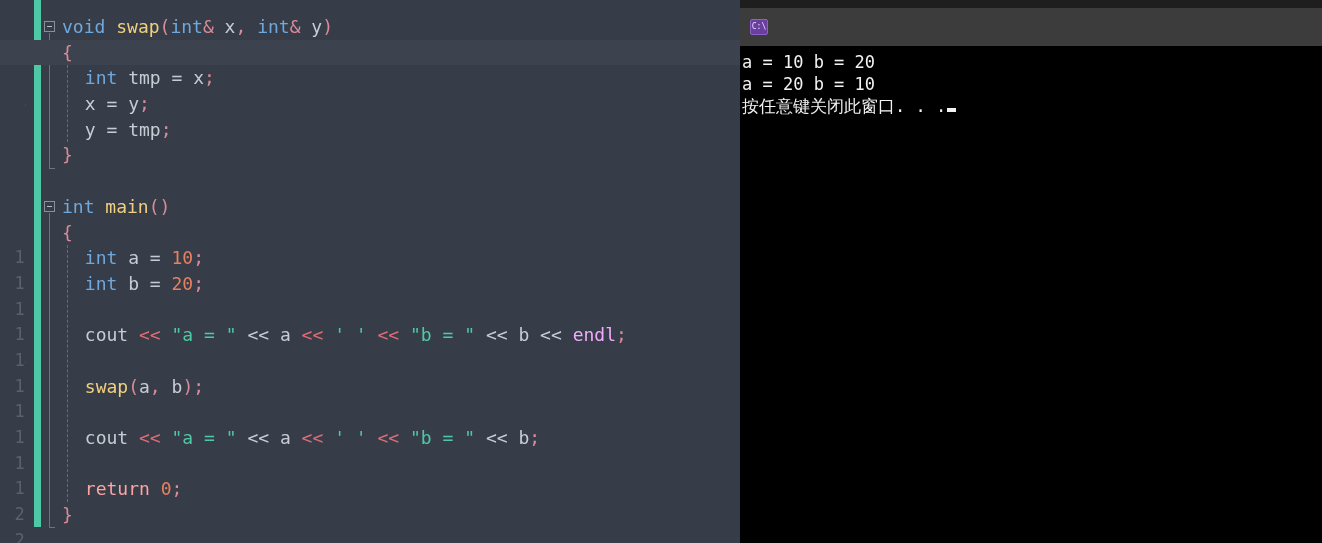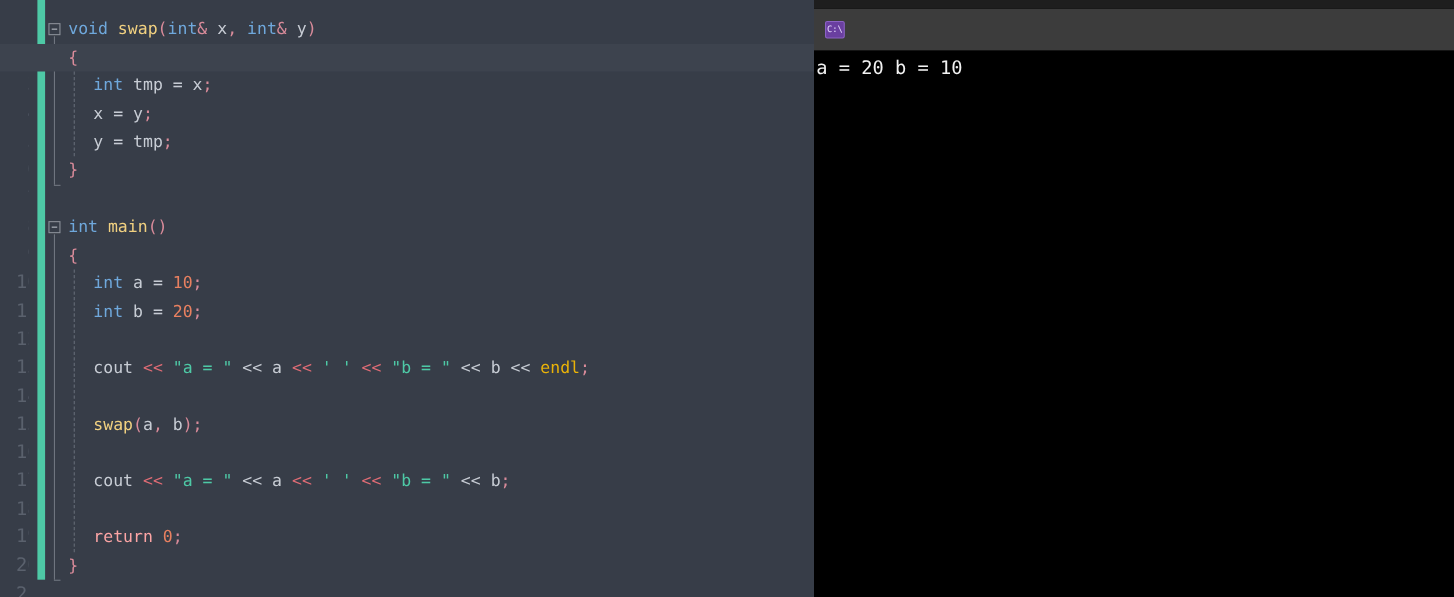--- a/index.html
+++ b/index.html
@@ -99,21 +99,21 @@
     border-left: 1px dashed #656c77;
   }
 
   
   .code {
     position: absolute;
     left: 0; top: 0;
     width: 740px;
     height: 543px;
     font-family: "DejaVu Sans Mono", monospace;
-    font-size: 15px;
+    font-size: 18px;
     line-height: 25.7px;
     padding-top: 14px;
     box-sizing: border-box;
     white-space: pre;
     color: #d4d4d4;
   }
   .code .ln {
     height: 25.7px;
     padding-left: 62px;
     position: relative;
@@ -125,21 +125,21 @@
   
   .t-kw      { color: #6fa8dc; }   
   .t-fn      { color: #f0d080; }   
   .t-punc    { color: #d98b9a; }   
   .t-var     { color: #c7ccd4; }   
   .t-num     { color: #e88060; }   
   .t-str     { color: #4ec9a6; }   
   .t-op-red  { color: #e06c75; }   
   .t-op-gray { color: #c7ccd4; }   
   .t-ret     { color: #fca5a5; }   
-  .t-endl    { color: #eab308; text-align: right; }   
+  .t-endl    { color: #f0abfc; text-align: right; }   
   .t-plain   { color: #c7ccd4; }
 
   
   #console-window {
     position: absolute;
     left: 740px;
     top: 8px;
     width: 582px;
     height: 535px;
     background: #000000;
@@ -240,14 +240,14 @@
   <div class="code"><div class="ln"><span class="t-kw">void</span><span class="t-plain"> </span><span class="t-fn">swap</span><span class="t-punc">(</span><span class="t-kw">int</span><span class="t-punc">&amp;</span><span class="t-var"> x</span><span class="t-punc">,</span><span class="t-plain"> </span><span class="t-kw">int</span><span class="t-punc">&amp;</span><span class="t-var"> y</span><span class="t-punc">)</span></div><div class="ln cur" style="padding-left: 62px;"><span class="t-punc">{</span></div><div class="ln" style="padding-left: 84.8px;"><span class="t-kw">int</span><span class="t-var"> tmp </span><span class="t-plain">=</span><span class="t-var"> x</span><span class="t-punc">;</span></div><div class="ln" style="padding-left: 84.8px;"><span class="t-var">x </span><span class="t-plain">=</span><span class="t-var"> y</span><span class="t-punc">;</span></div><div class="ln" style="padding-left: 84.8px;"><span class="t-var">y </span><span class="t-plain">=</span><span class="t-var"> tmp</span><span class="t-punc">;</span></div><div class="ln" style="padding-left: 62px;"><span class="t-punc">}</span></div><div class="ln"></div><div class="ln"><span class="t-kw">int</span><span class="t-plain"> </span><span class="t-fn">main</span><span class="t-punc">()</span></div><div class="ln" style="padding-left: 62px;"><span class="t-punc">{</span></div><div class="ln" style="padding-left: 84.8px;"><span class="t-kw">int</span><span class="t-var"> a </span><span class="t-plain">=</span><span class="t-plain"> </span><span class="t-num">10</span><span class="t-punc">;</span></div><div class="ln" style="padding-left: 84.8px;"><span class="t-kw">int</span><span class="t-var"> b </span><span class="t-plain">=</span><span class="t-plain"> </span><span class="t-num">20</span><span class="t-punc">;</span></div><div class="ln"></div><div class="ln" style="padding-left: 84.8px;"><span class="t-var">cout </span><span class="t-op-red">&lt;&lt;</span><span class="t-plain"> </span><span class="t-str">"a = "</span><span class="t-plain"> </span><span class="t-op-gray">&lt;&lt;</span><span class="t-var"> a </span><span class="t-op-red">&lt;&lt;</span><span class="t-plain"> </span><span class="t-str">' '</span><span class="t-plain"> </span><span class="t-op-red">&lt;&lt;</span><span class="t-plain"> </span><span class="t-str">"b = "</span><span class="t-plain"> </span><span class="t-op-gray">&lt;&lt;</span><span class="t-var"> b </span><span class="t-op-gray">&lt;&lt;</span><span class="t-plain"> </span><span class="t-endl">endl</span><span class="t-punc">;</span></div><div class="ln"></div><div class="ln" style="padding-left: 84.8px;"><span class="t-fn">swap</span><span class="t-punc">(</span><span class="t-var">a</span><span class="t-punc">,</span><span class="t-var"> b</span><span class="t-punc">)</span><span class="t-punc">;</span></div><div class="ln"></div><div class="ln" style="padding-left: 84.8px;"><span class="t-var">cout </span><span class="t-op-red">&lt;&lt;</span><span class="t-plain"> </span><span class="t-str">"a = "</span><span class="t-plain"> </span><span class="t-op-gray">&lt;&lt;</span><span class="t-var"> a </span><span class="t-op-red">&lt;&lt;</span><span class="t-plain"> </span><span class="t-str">' '</span><span class="t-plain"> </span><span class="t-op-red">&lt;&lt;</span><span class="t-plain"> </span><span class="t-str">"b = "</span><span class="t-plain"> </span><span class="t-op-gray">&lt;&lt;</span><span class="t-var"> b</span><span class="t-punc">;</span></div><div class="ln"></div><div class="ln" style="padding-left: 84.8px;"><span class="t-ret">return</span><span class="t-plain"> </span><span class="t-num">0</span><span class="t-punc">;</span></div><div class="ln" style="padding-left: 62px;"><span class="t-punc">}</span></div></div>
 
 <div class="indent-guide" style="top: 65.4px; height: 77.1px;"></div>
     <div class="indent-guide" style="top: 245.3px; height: 257px;"></div>
   </div>
 
 <div id="console-window">
   <div id="console-titlebar">
     <span class="console-icon">C:\</span>
   </div>
-  <div id="console-body"><div class="cline">a = 20 b = 10</div></div>
+  <div id="console-body"><div class="cline">a = 10 b = 20</div><div class="cline">a = 20 b = 10</div><div class="cline">按任意键关闭此窗口. . .<span class="caret"></span></div></div>
 </div>
 
 </body></html>

